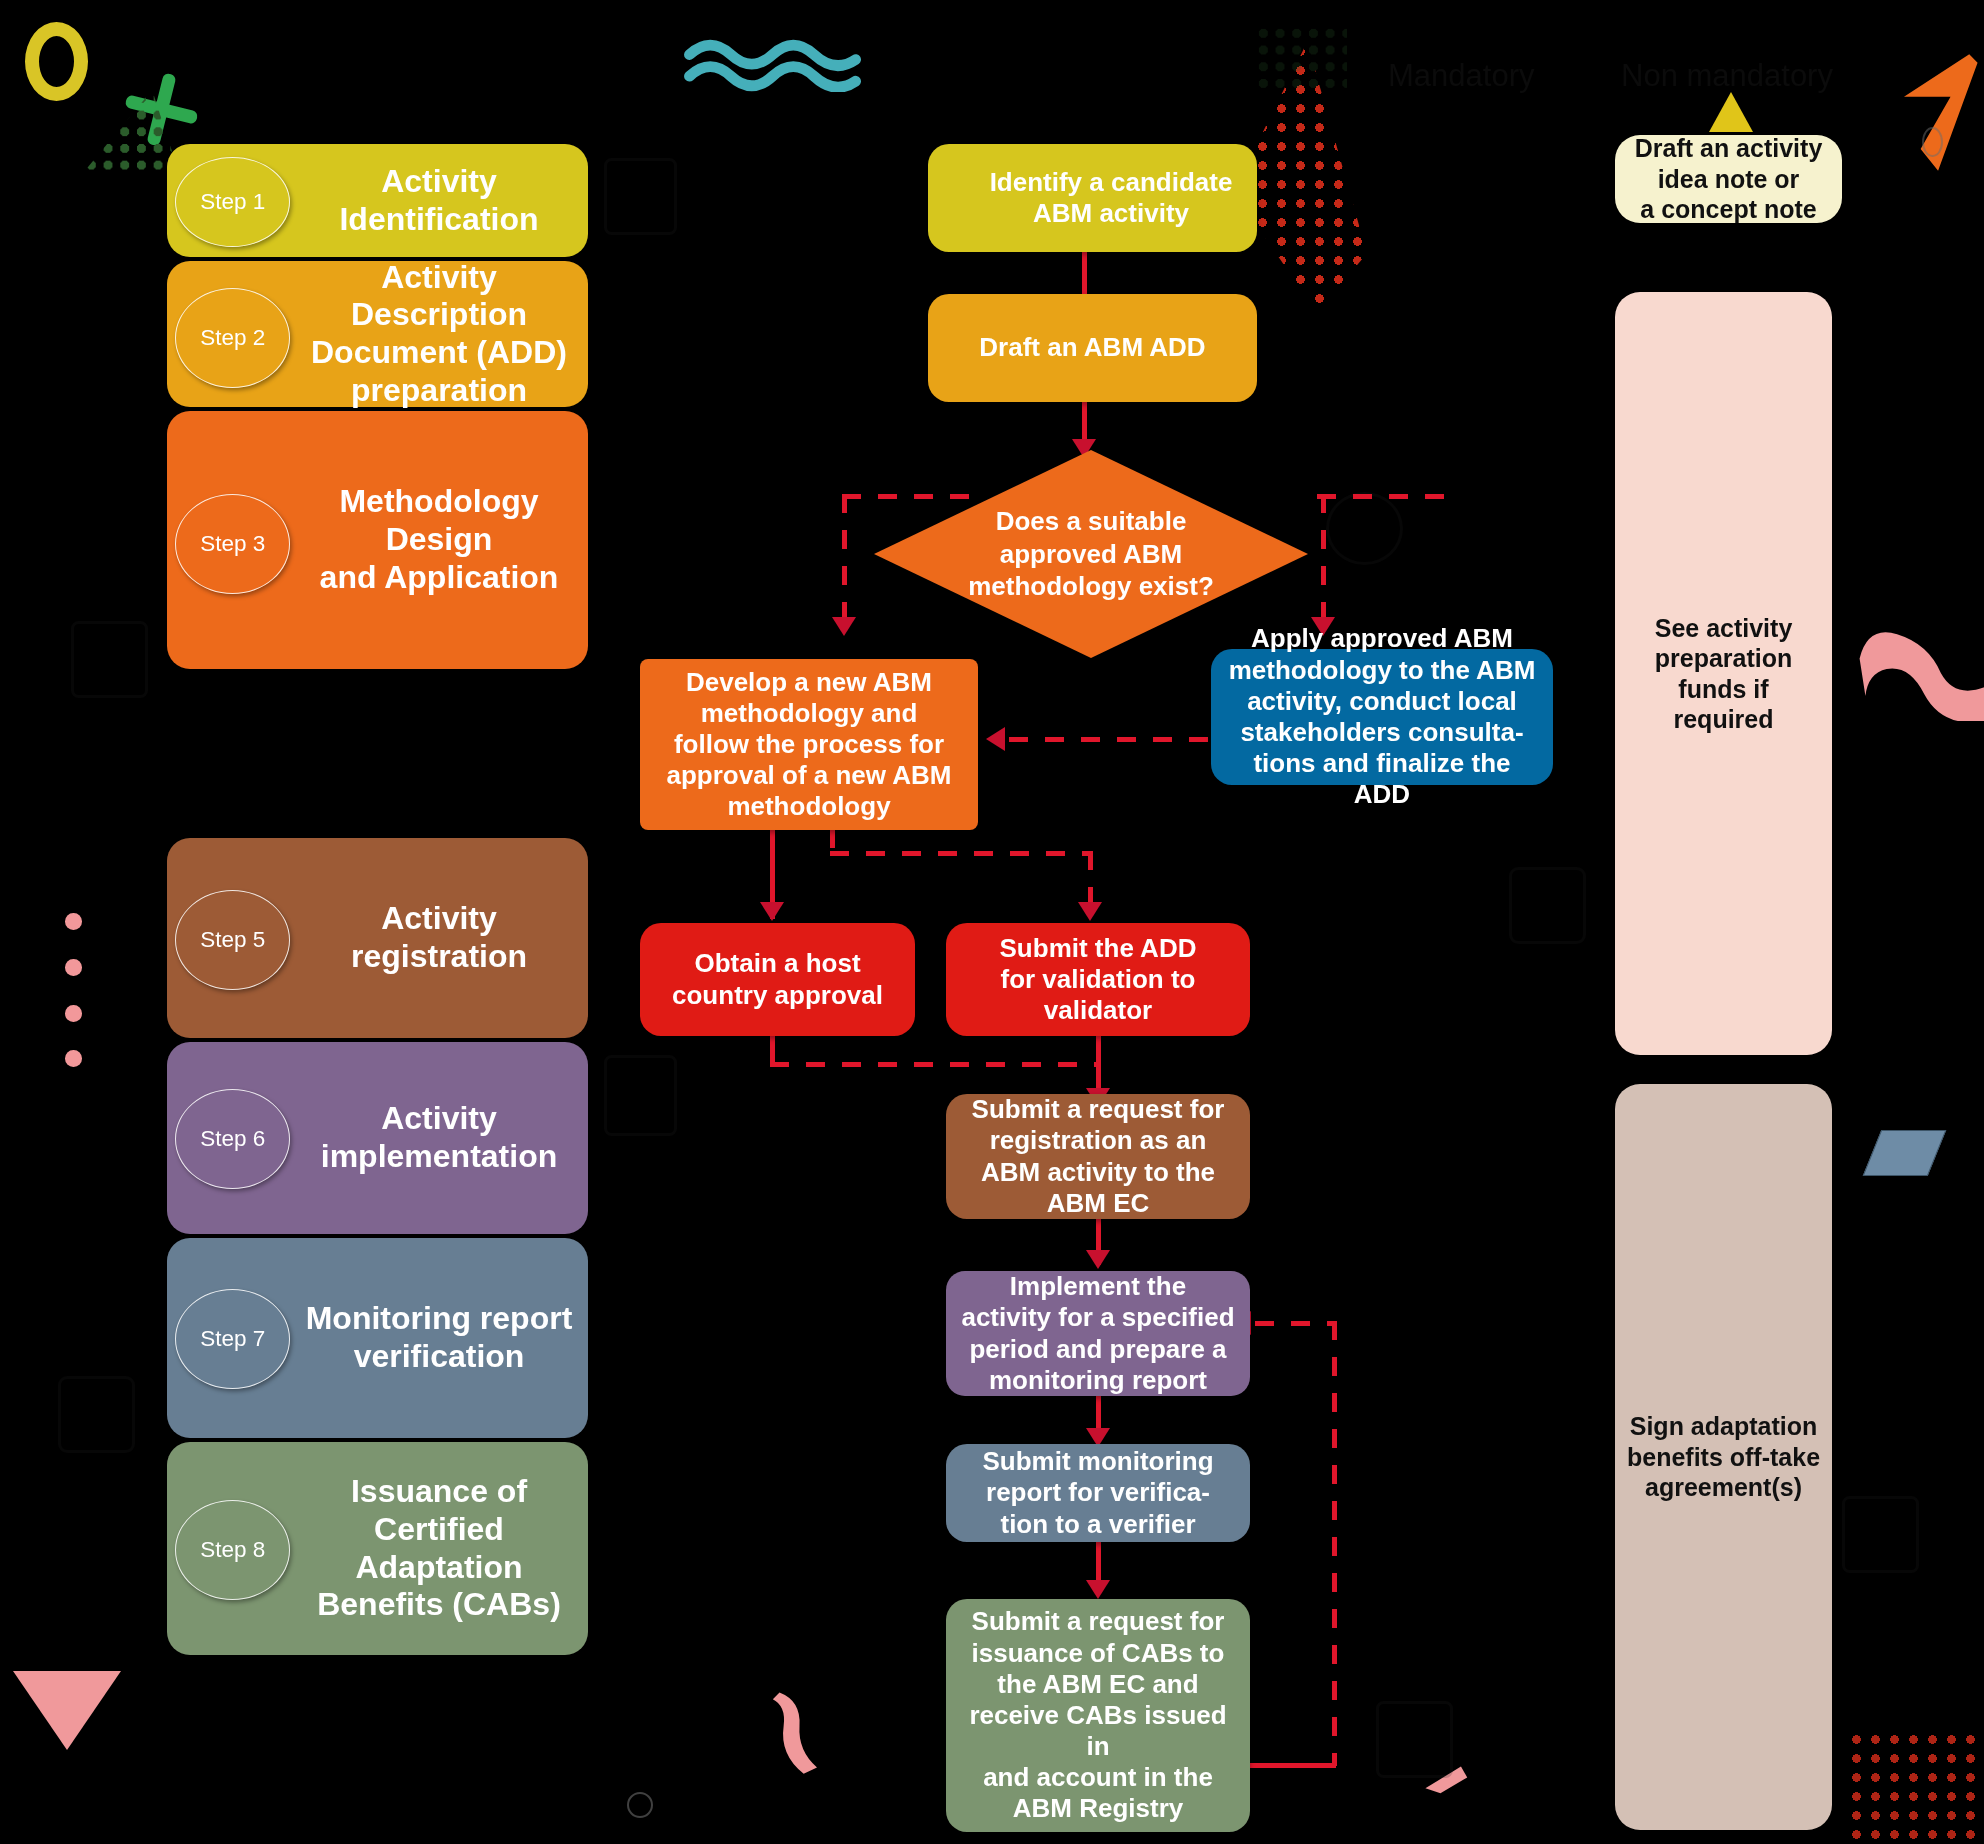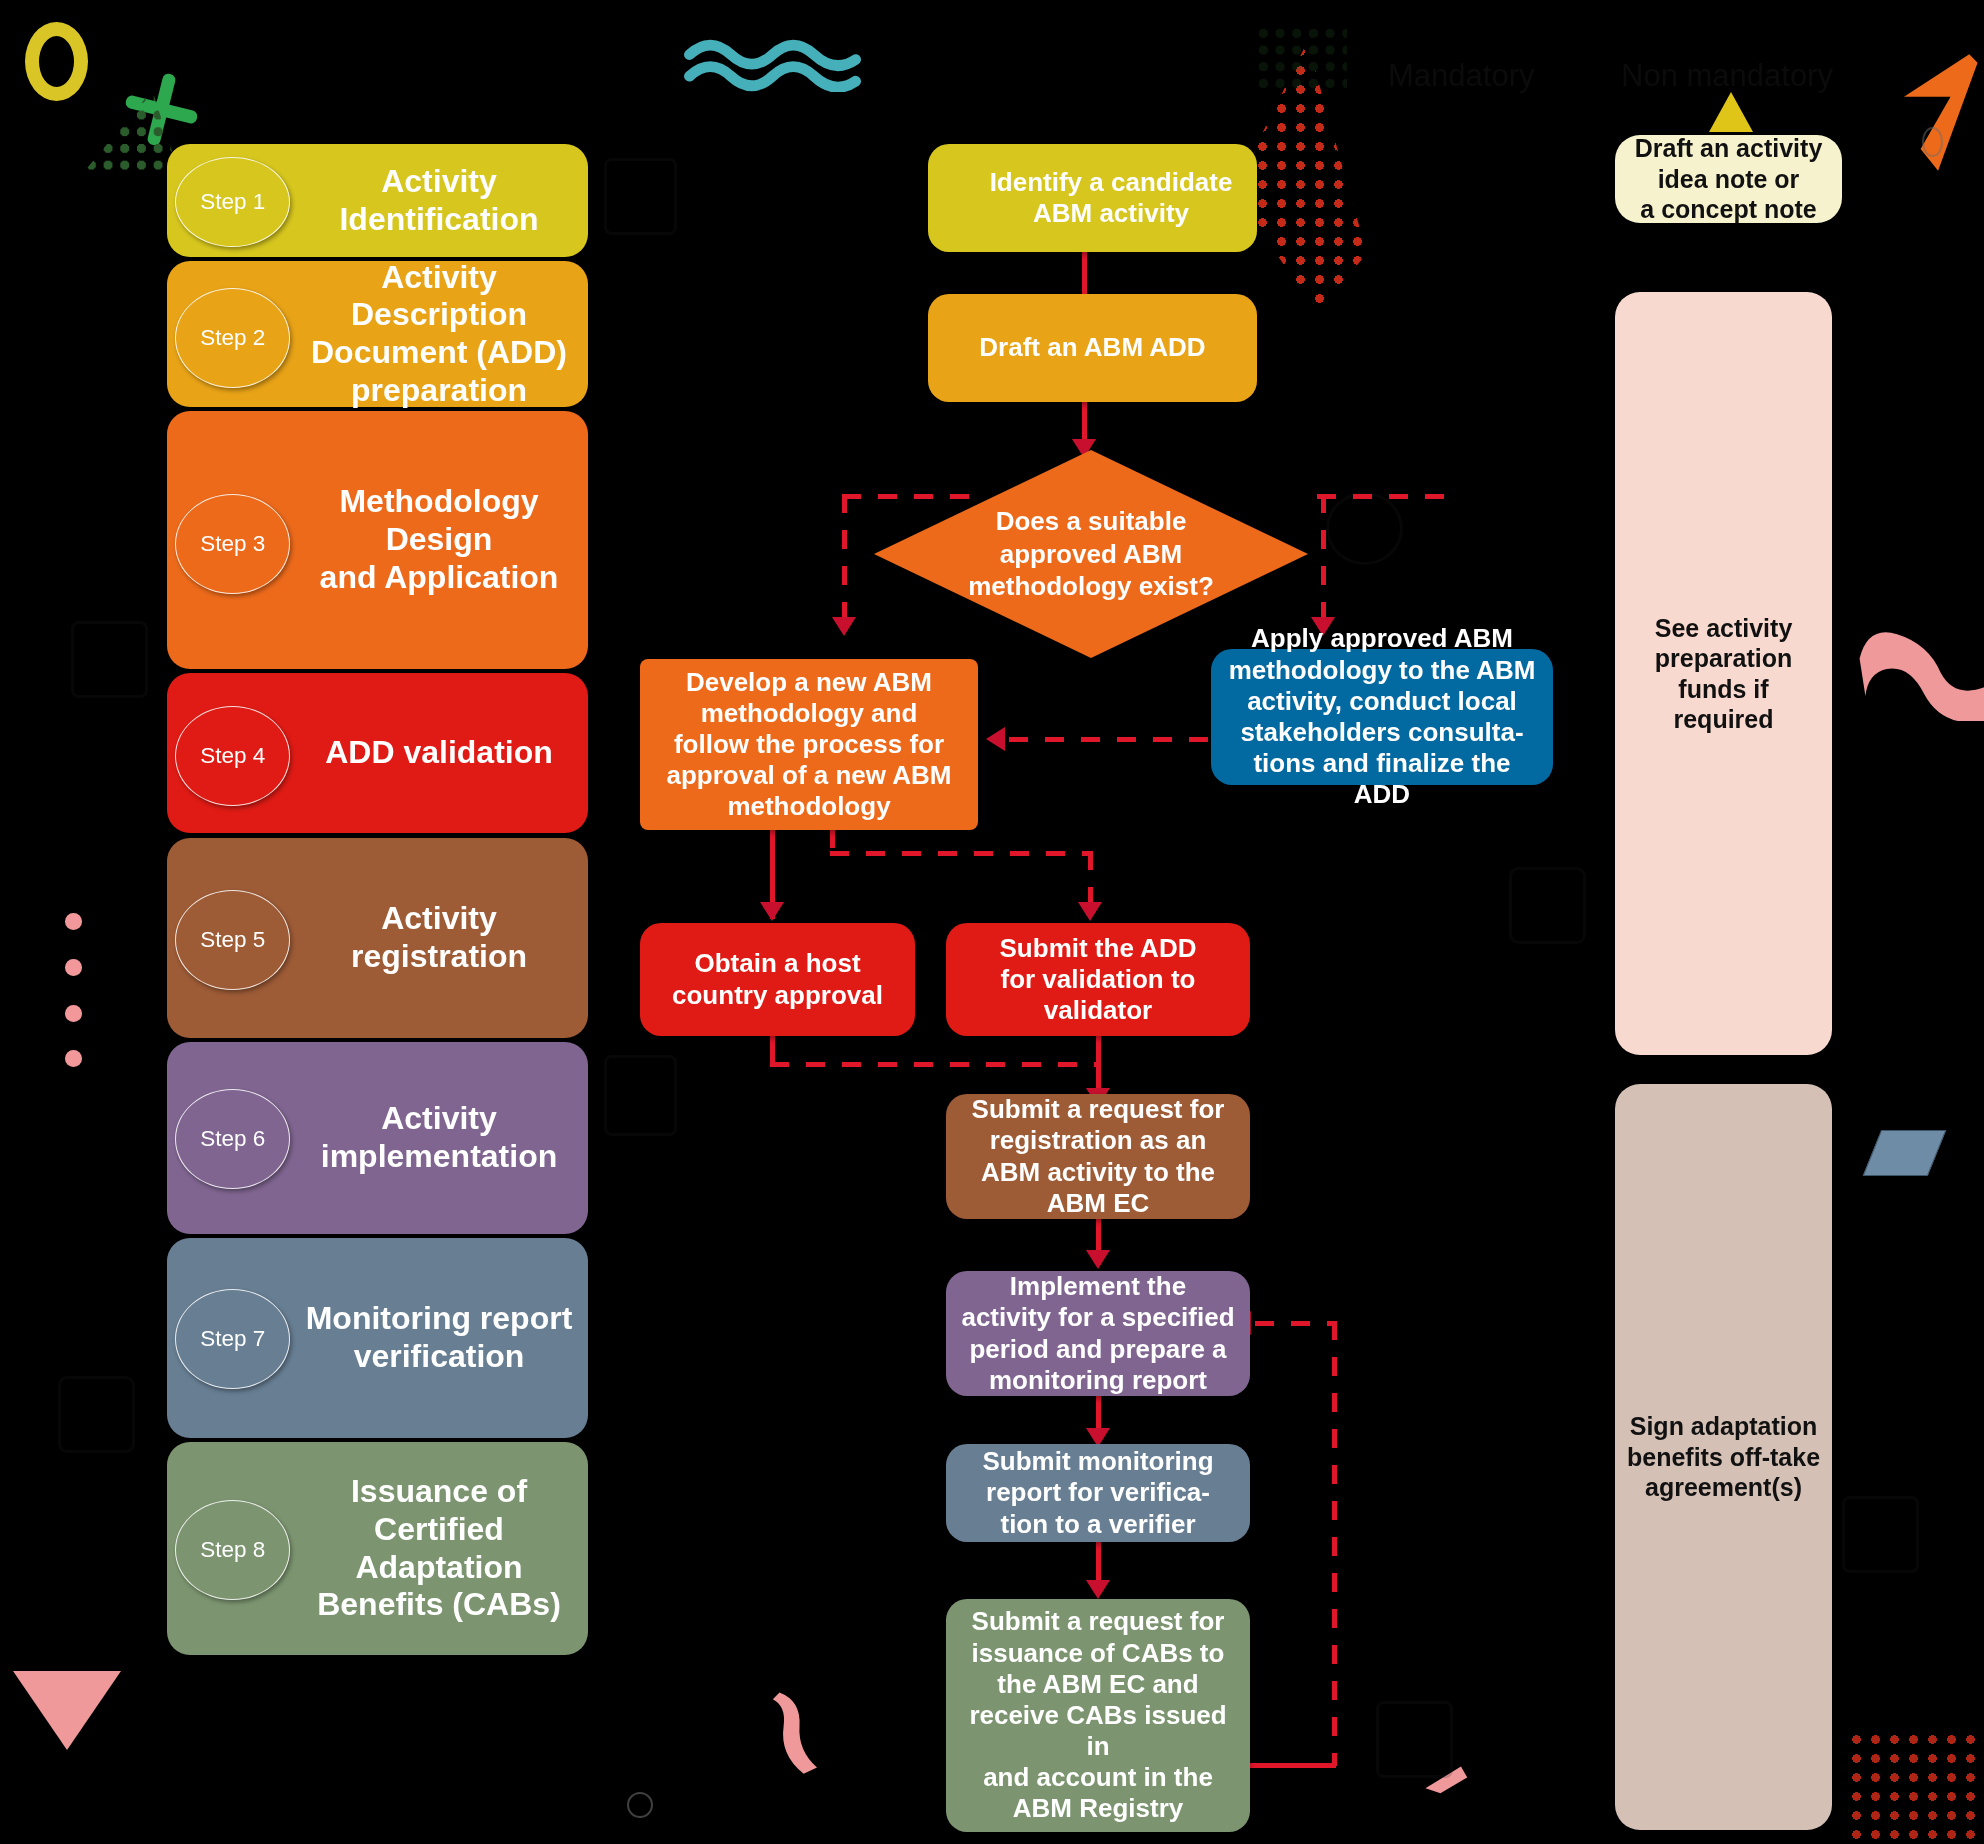--- a/index.html
+++ b/index.html
@@ -149,24 +149,20 @@
 Document (ADD)
 preparation</div>
   </div>
 
   <div class="abs step" style="left:167px;top:411px;width:421px;height:258px;background:#ED6A1B;">
     <div class="badge" style="left:8.3px;top:83px;width:113px;height:98px;">Step 3</div>
     <div class="stitle" style="white-space:pre-line;">Methodology Design
 and Application</div>
   </div>
 
-  <div class="abs step" style="left:167px;top:673px;width:421px;height:160px;background:#E01B15;">
-    <div class="badge" style="left:8.3px;top:33px;width:113px;height:98px;">Step 4</div>
-    <div class="stitle" style="white-space:pre-line;">ADD validation</div>
-  </div>
 
   <div class="abs step" style="left:167px;top:838px;width:421px;height:200px;background:#9D5B36;">
     <div class="badge" style="left:8.3px;top:52px;width:113px;height:98px;">Step 5</div>
     <div class="stitle" style="white-space:pre-line;">Activity
 registration</div>
   </div>
 
   <div class="abs step" style="left:167px;top:1042px;width:421px;height:192px;background:#7F6590;">
     <div class="badge" style="left:8.3px;top:47px;width:113px;height:98px;">Step 6</div>
     <div class="stitle" style="white-space:pre-line;">Activity
@@ -261,21 +257,21 @@
 
   <div class="abs node" style="left:946px;top:923px;width:304px;height:113px;background:#E01B15;white-space:pre-line;">Submit the ADD
 for validation to
 validator</div>
 
   <div class="abs node" style="left:946px;top:1094px;width:304px;height:125px;background:#9D5B36;white-space:pre-line;">Submit a request for
 registration as an
 ABM activity to the
 ABM EC</div>
 
-  <div class="abs node" style="left:946px;top:1271px;width:304px;height:125px;background:#7F6590;white-space:pre-line;">Implement the
+  <div class="abs node" style="left:946px;top:1271px;width:304px;height:125px;background:#7F6590;white-space:pre-line;border-radius:19px;">Implement the
 activity for a specified
 period and prepare a
 monitoring report</div>
 
   <div class="abs node" style="left:946px;top:1444px;width:304px;height:98px;background:#677E93;white-space:pre-line;">Submit monitoring
 report for verifica-
 tion to a verifier</div>
 
   <div class="abs node" style="left:946px;top:1599px;width:304px;height:233px;background:#7C9570;white-space:pre-line;">Submit a request for
 issuance of CABs to

